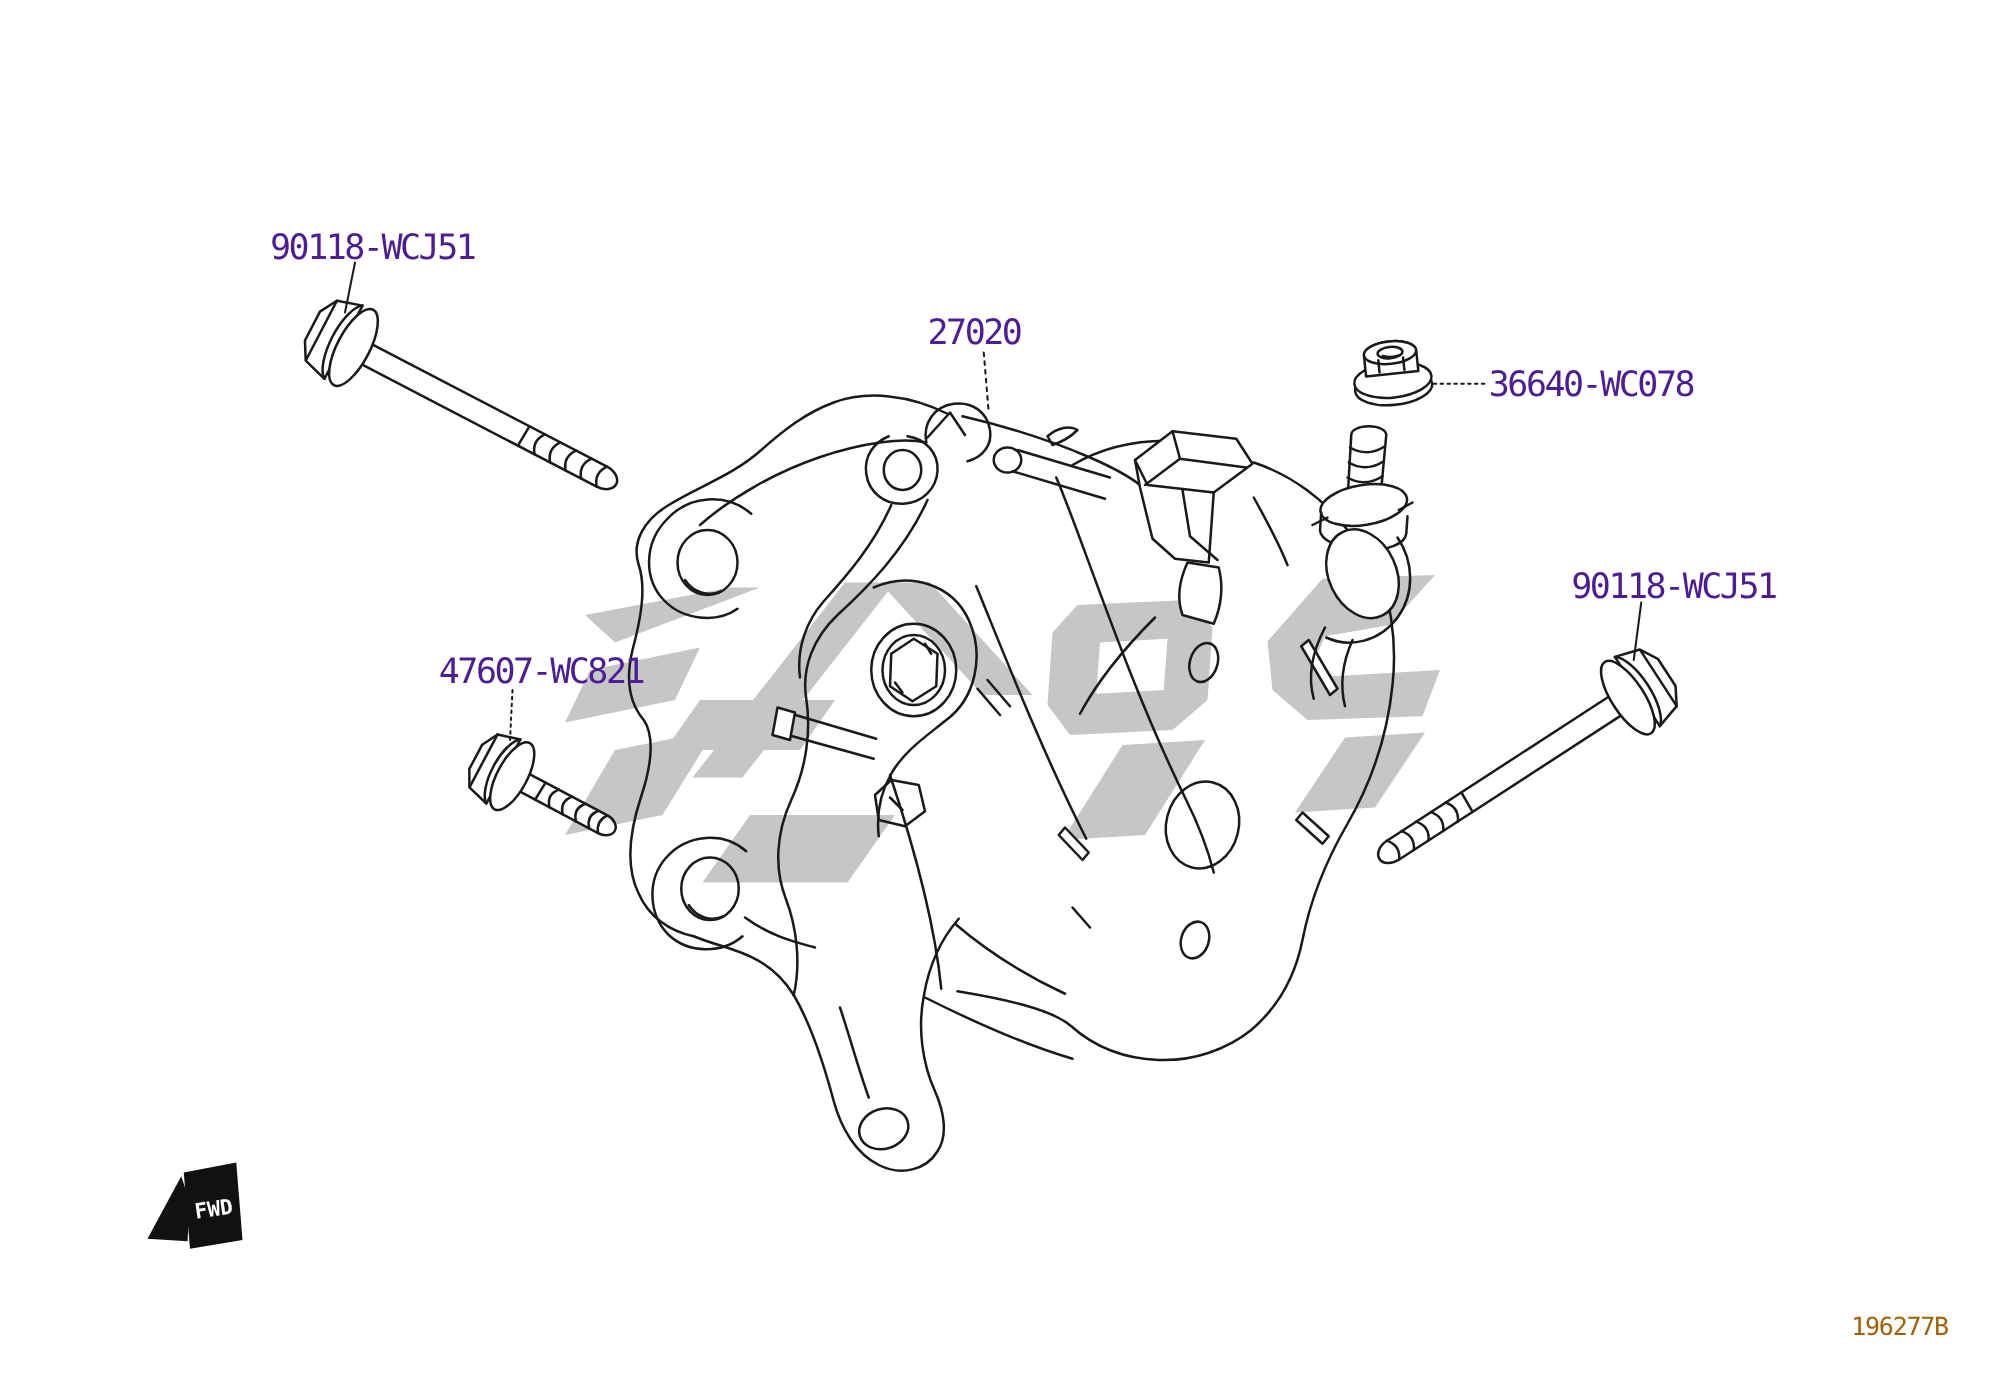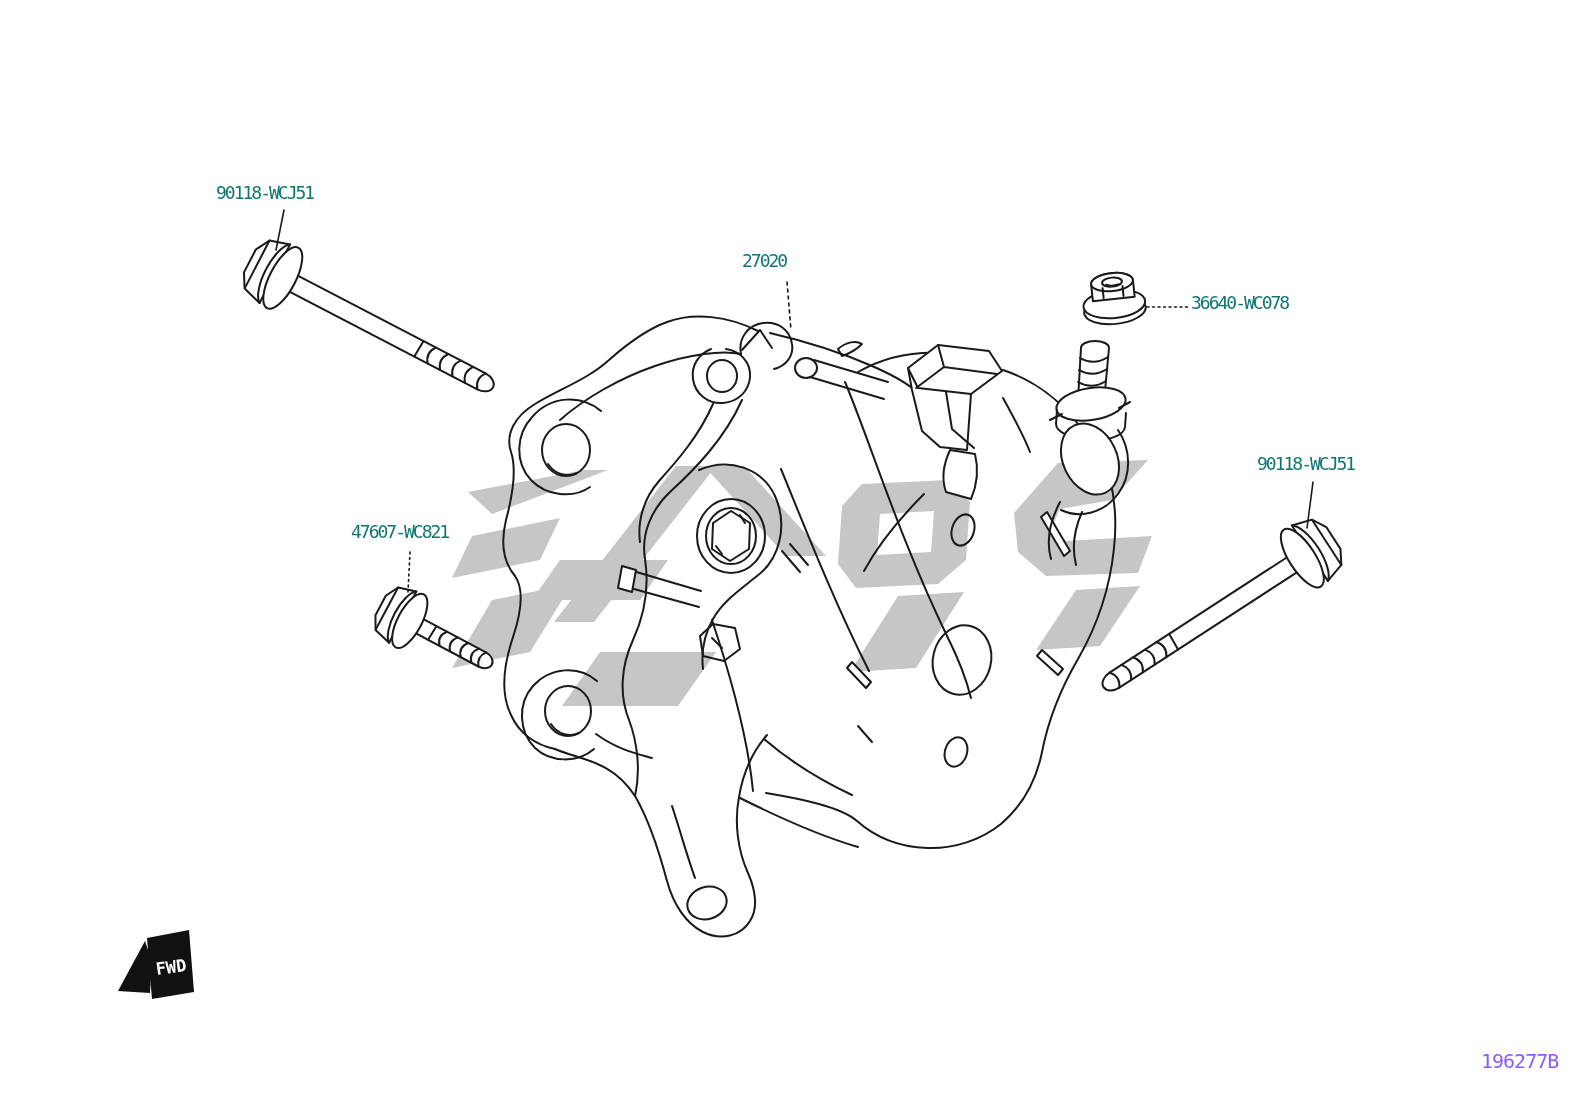--- a/index.html
+++ b/index.html
@@ -7,25 +7,25 @@
     position:relative;width:1592px;height:1099px;background:#ffffff;
     font-family:"DejaVu Sans Mono", "Liberation Mono", monospace;
     overflow:hidden;
   }
   .stage svg{position:absolute;left:0;top:0;}
   .ln{fill:none;stroke:#1a1a1a;stroke-width:2;stroke-linecap:round;stroke-linejoin:round;}
   .wh{fill:#ffffff;stroke:#1a1a1a;stroke-width:2;stroke-linecap:round;stroke-linejoin:round;}
   .wm{fill:#c6c6c6;stroke:none;}
   .blk{fill:#111111;stroke:none;}
   .part-label{
-    position:absolute;font-size:18px;letter-spacing:-2px;color:#0f766e;
+    position:absolute;font-size:28px;letter-spacing:-2px;color:#4c1d95;
     white-space:nowrap;line-height:1.1;cursor:pointer;
   }
   .code-label{
-    position:absolute;font-size:20px;letter-spacing:-1px;color:#8b5cf6;
+    position:absolute;font-size:20px;letter-spacing:-1px;color:#a16207;
     white-space:nowrap;line-height:1.1;
   }
   .fwd-text{font-size:17px;font-weight:bold;fill:#ffffff;font-family:"DejaVu Sans Mono", monospace;}
 </style>
 </head>
 <body>
 
 <div class="stage">
 
   <svg width="1592" height="1099" viewBox="0 0 1592 1099">

